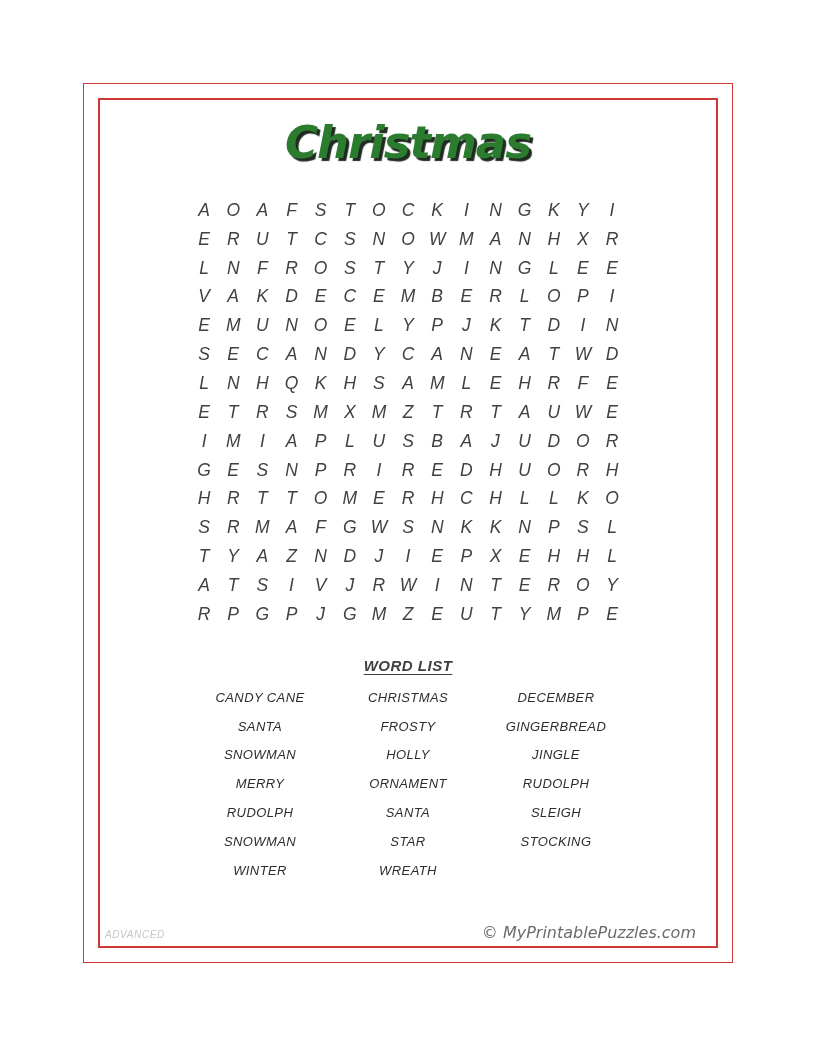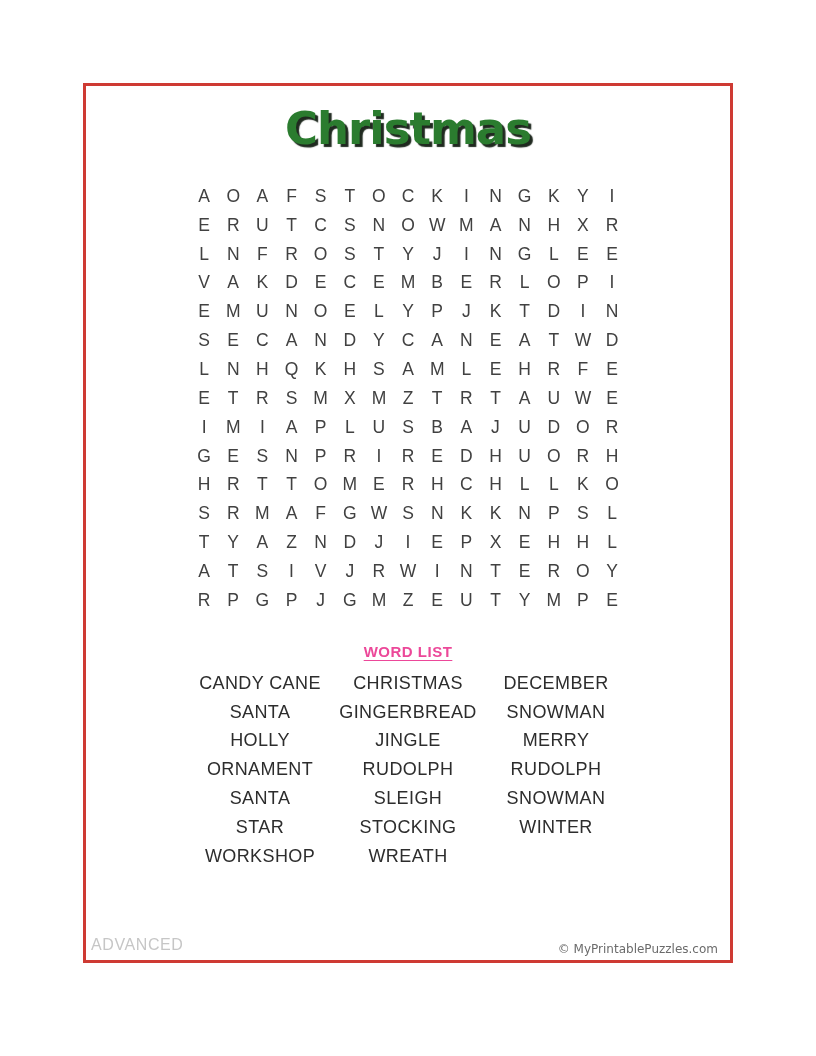--- a/index.html
+++ b/index.html
@@ -12,21 +12,22 @@
     font-family: "Liberation Sans", sans-serif;
     overflow: hidden;
   }
   .frame {
     position: absolute;
     left: 83px;
     top: 83px;
     width: 650px;
     height: 880px;
     border: 1px solid #ce3a33;
-    padding: 0;
+    padding: 14px;
+    font-style: italic;
   }
   .frame-inner {
     position: relative;
     width: 100%;
     height: 100%;
     border: 2px solid #ce3a33;
   }
   .title {
     position: absolute;
     top: 16px;
@@ -61,57 +62,57 @@
   }
   .wordlist-heading {
     position: absolute;
     top: 557px;
     left: 0;
     width: 100%;
     text-align: center;
     font-size: 15px;
     font-weight: bold;
     letter-spacing: 0.5px;
-    color: #ec4899;
+    color: #404040;
     text-decoration: underline;
     text-underline-offset: 3px;
   }
   .wordlist {
     position: absolute;
     top: 583px;
     left: 50%;
     transform: translateX(-50%);
     width: 444px;
     display: grid;
     grid-template-columns: repeat(3, 1fr);
   }
   .word {
     height: 28.8px;
     display: flex;
     align-items: center;
     justify-content: center;
-    font-size: 18px;
+    font-size: 13px;
     letter-spacing: 0.4px;
     color: #2d2d2d;
     white-space: nowrap;
   }
   .difficulty {
     position: absolute;
     left: 5px;
     bottom: 6px;
-    font-size: 16px;
+    font-size: 10px;
     letter-spacing: 0.6px;
     color: #c6c6c6;
   }
   .copyright {
     position: absolute;
-    right: 12px;
+    right: 20px;
     bottom: 4px;
     font-family: "DejaVu Sans", sans-serif;
-    font-size: 12px;
+    font-size: 16px;
     color: #6b6b6b;
   }
 </style>
 </head>
 <body>
 
 <div class="page">
   <div class="frame">
     <div class="frame-inner">
 
@@ -375,35 +376,35 @@
           </div>
         </div>
 
       <div class="wordlist-heading">WORD LIST</div>
 
       <div class="wordlist">
           <div class="word">CANDY CANE</div>
           <div class="word">CHRISTMAS</div>
           <div class="word">DECEMBER</div>
           <div class="word">SANTA</div>
+          <div class="word">FROSTY</div>
           <div class="word">GINGERBREAD</div>
           <div class="word">SNOWMAN</div>
           <div class="word">HOLLY</div>
           <div class="word">JINGLE</div>
           <div class="word">MERRY</div>
           <div class="word">ORNAMENT</div>
           <div class="word">RUDOLPH</div>
           <div class="word">RUDOLPH</div>
           <div class="word">SANTA</div>
           <div class="word">SLEIGH</div>
           <div class="word">SNOWMAN</div>
           <div class="word">STAR</div>
           <div class="word">STOCKING</div>
           <div class="word">WINTER</div>
-          <div class="word">WORKSHOP</div>
           <div class="word">WREATH</div>
         </div>
 
       <div class="difficulty">ADVANCED</div>
 
       <div class="copyright">© MyPrintablePuzzles.com</div>
 
     </div>
   </div>
 </div>

